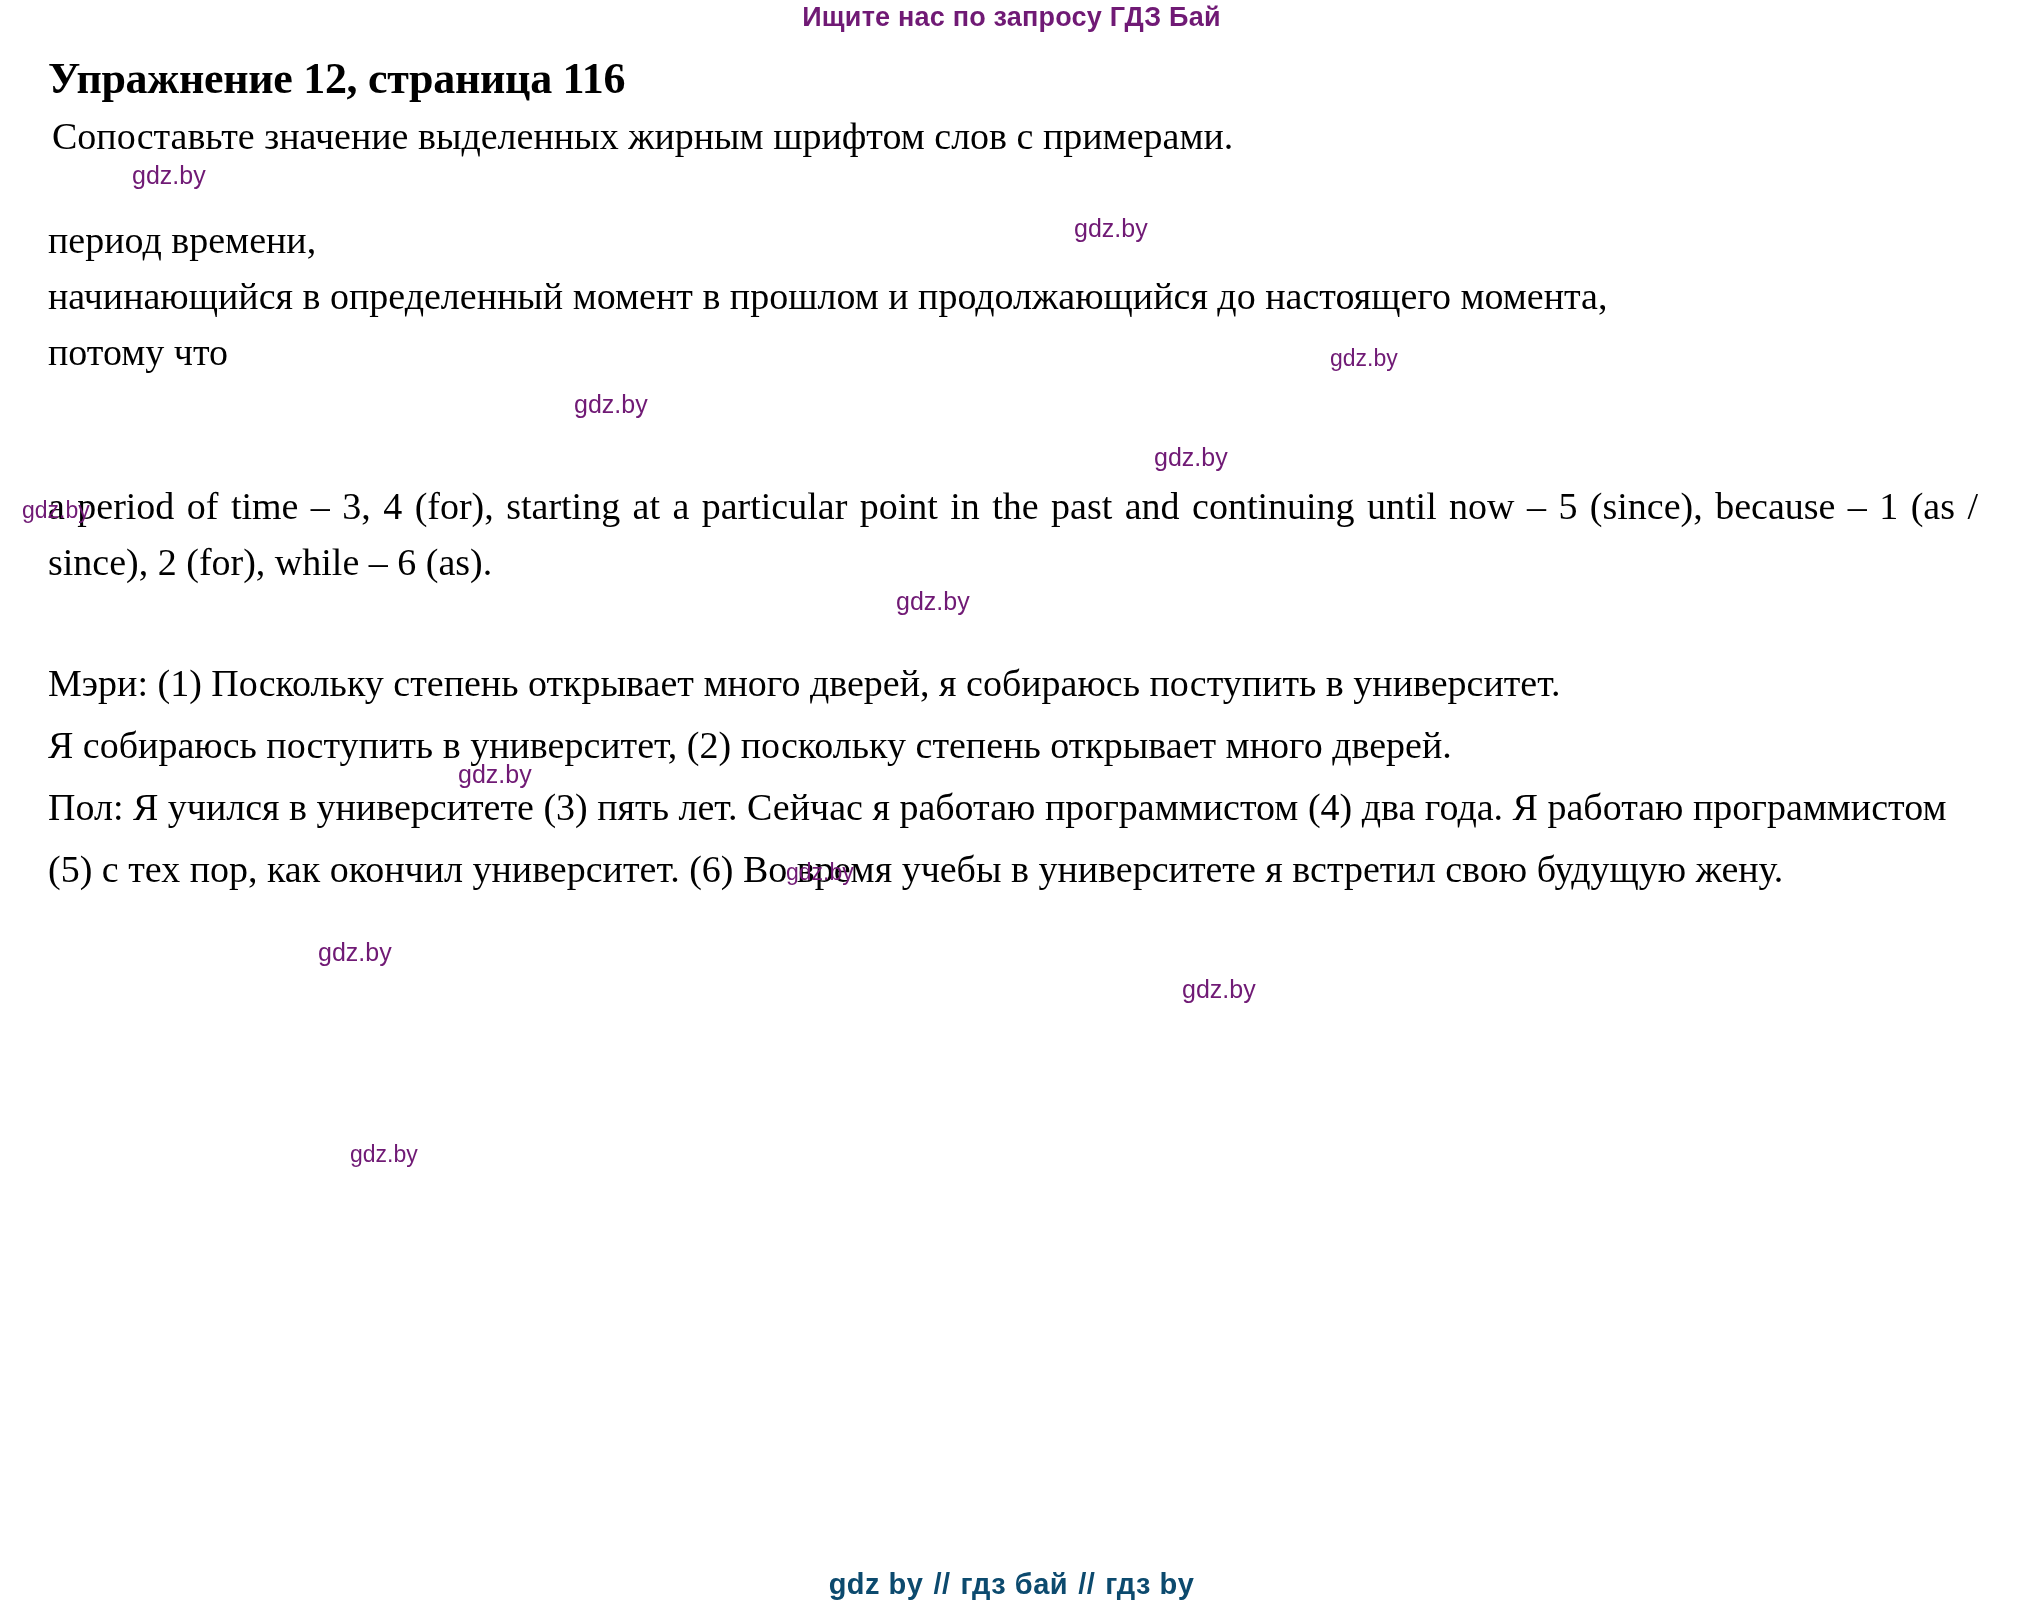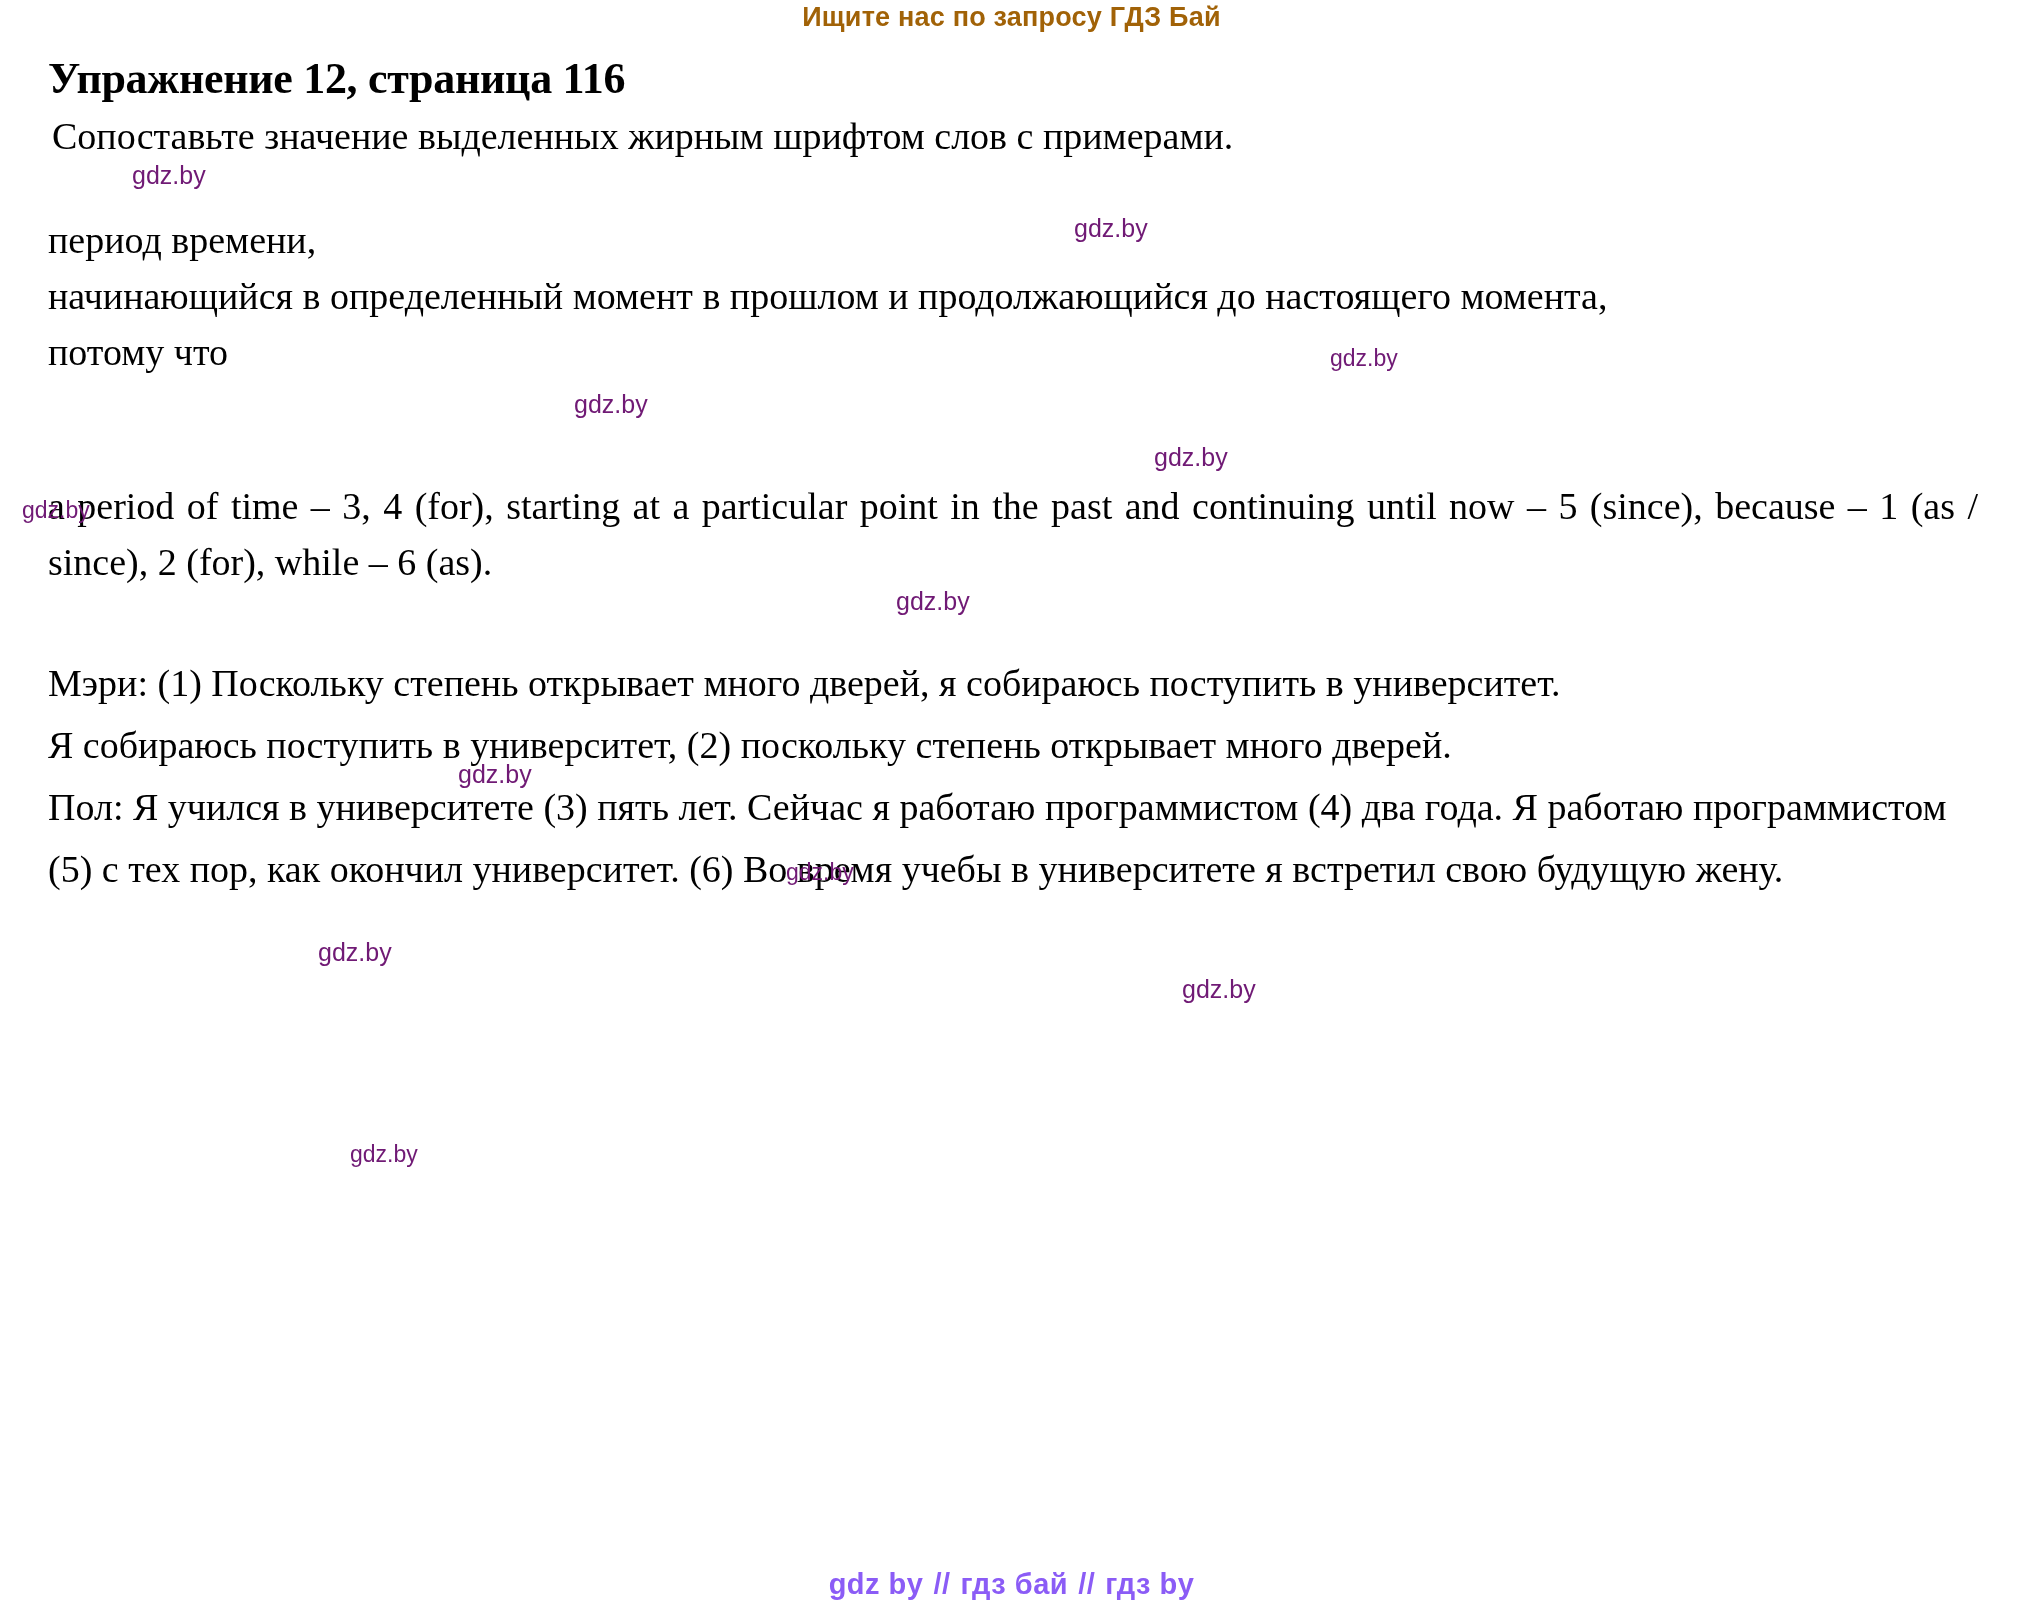--- a/index.html
+++ b/index.html
@@ -114,21 +114,21 @@
     font-size: 29px;
     font-weight: 600;
     color: #4b0f8c;
     letter-spacing: 0.5px;
   }
   .brand-footer .sep { padding: 0 10px; }
 </style>
 </head>
 <body>
 
-<div class="promo-banner" style="color: #a16207;">Ищите нас по запросу ГДЗ Бай</div>
+<div class="promo-banner" style="color: #701a75;">Ищите нас по запросу ГДЗ Бай</div>
 
 <div class="page">
 
   <h1 class="exercise-title">Упражнение 12, страница 116</h1>
 
   <p class="task-prompt">Сопоставьте значение выделенных жирным шрифтом слов с примерами.</p>
 
   <div class="spacer-md"></div>
 
   <p class="gloss-line">период времени,</p>
@@ -163,15 +163,15 @@
     <div class="wm" style="left: 1154px; top: 445px;">gdz.by</div>
     <div class="wm sm" style="left: 22px; top: 498px;">gdz.by</div>
     <div class="wm" style="left: 896px; top: 589px;">gdz.by</div>
     <div class="wm" style="left: 458px; top: 762px;">gdz.by</div>
     <div class="wm sm" style="left: 786px; top: 860px;">gdz.by</div>
     <div class="wm" style="left: 318px; top: 940px;">gdz.by</div>
     <div class="wm" style="left: 1182px; top: 977px;">gdz.by</div>
     <div class="wm sm" style="left: 350px; top: 1142px;">gdz.by</div>
   </div>
 
-<div class="brand-footer" style="color: #8b5cf6;">
+<div class="brand-footer" style="color: #0c4a6e;">
   <span>gdz by</span><span class="sep">//</span><span>гдз бай</span><span class="sep">//</span><span>гдз by</span>
 </div>
 
 </body></html>

